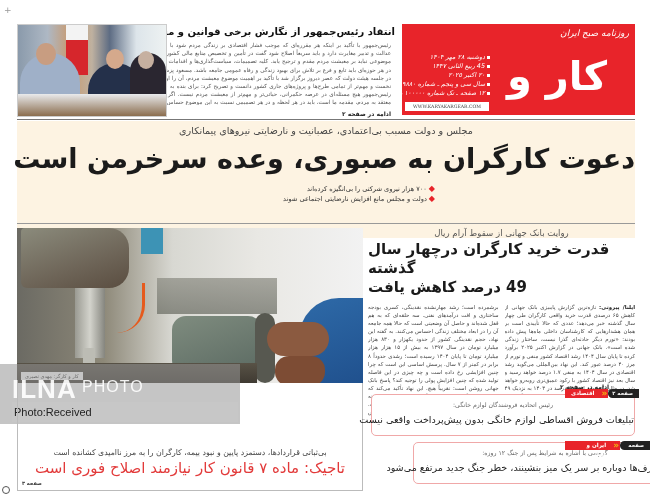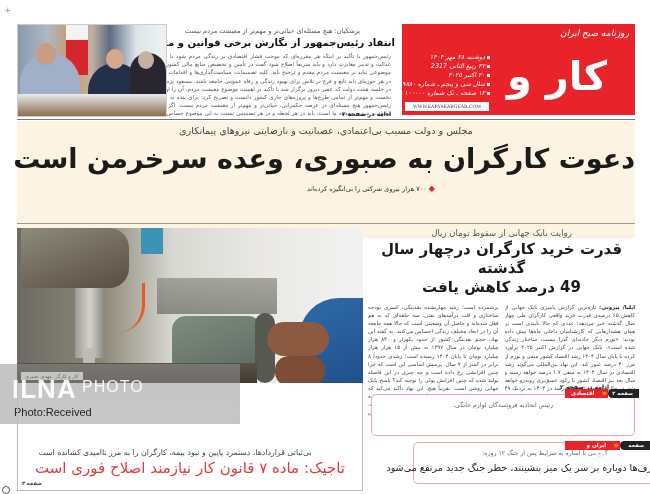--- a/index.html
+++ b/index.html
@@ -67,29 +67,29 @@
   .photo-main .base { position:absolute; left:0; bottom:0; width:240px; height:20px; background:linear-gradient(180deg,#585246,#3f3a32); }
   .photo-main .credit { position:absolute; left:4px; bottom:3px; background:#fff; color:#333; font-size:5px; padding:1px 4px; }
 
   .wm-box { left:0; top:364px; width:240px; height:60px; background:rgba(150,150,150,0.55); }
   .wm-ilna { left:12px; top:374px; color:rgba(255,255,255,0.9); font-family:"Liberation Sans", sans-serif; font-size:26px; font-weight:bold; direction:ltr; letter-spacing:1px; }
   .wm-photo { left:82px; top:378px; color:rgba(255,255,255,0.9); font-family:"Liberation Sans", sans-serif; font-size:16px; direction:ltr; letter-spacing:1px; }
   .wm-received { left:12px; top:402px; width:226px; height:20px; background:rgba(200,200,200,0.55); color:#222; font-family:"Liberation Sans", sans-serif; font-size:11px; line-height:20px; padding-left:2px; direction:ltr; }
 
   .photo-caption-box { left:17px; top:383px; width:346px; height:108px; border:1px solid #bbb; border-top:none; }
 
-  .tj-kicker { left:5px; top:448px; width:340px; text-align:center; font-size:7.8px; color:#444; }
+  .tj-kicker { left:20px; top:448px; width:340px; text-align:center; font-size:7.8px; color:#444; }
   .tj-headline { left:20px; top:459px; width:340px; text-align:center; font-size:15px; color:#e23a3a; white-space:nowrap; }
   .tj-page { left:22px; top:480px; font-size:5px; font-weight:bold; color:#333; }
   .emblem { left:2px; top:486px; width:8px; height:8px; border-radius:50%; border:1px solid #555; }
 
   
   .purchase { left:368px; top:226px; width:267px; }
   .purchase .kicker { text-align:center; font-size:8.6px; color:#555; margin-top:2px; }
-  .purchase .headline { text-align:center; font-size:15px; font-weight:bold; color:#1a1a1a; line-height:19px; margin-top:2px; }
+  .purchase .headline { text-align:left; font-size:15px; font-weight:bold; color:#1a1a1a; line-height:19px; margin-top:2px; }
   .purchase .cols { display:flex; flex-direction:row; gap:6px; margin-top:6px; }
   .purchase .col { flex:1; font-size:5.4px; color:#444; line-height:8.1px; text-align:justify; height:116px; overflow:hidden; }
   .purchase .col .lead-in { font-weight:bold; color:#222; }
 
   
   .box { position:absolute; left:371px; width:264px; height:42px; border:1px solid #f0a8a8; border-radius:5px; background:#fff; }
   .box .kicker { position:absolute; width:100%; top:6px; text-align:center; font-size:6.2px; color:#666; }
   .box .headline { position:absolute; width:100%; top:19px; text-align:center; font-size:9.6px; color:#222; white-space:nowrap; }
   .tag { position:absolute; height:9px; display:flex; flex-direction:row; align-items:center; }
   .tag .cat { background:#e8242a; color:#fff; font-size:5.6px; height:9px; line-height:9px; padding:0 6px; font-weight:bold; }
@@ -99,30 +99,29 @@
 </head>
 <body>
 
 <div class="abs crosshair">+</div>
 
 <div class="abs masthead">
   <div class="tagline">روزنامه صبح ایران</div>
   <div class="logo">کار و کارگر</div>
   <div class="info">
     <div><span class="sq"></span><span>دوشنبه ۲۸ مهر ۱۴۰۴</span></div>
-    <div><span class="sq"></span><span>۲۷ ربیع الثانی 2317</span></div>
+    <div><span class="sq"></span><span>45 ربیع الثانی ۱۴۴۷</span></div>
     <div><span class="sq"></span><span>۲۰ اکتبر ۲۰۲۵</span></div>
     <div><span class="sq"></span><span>سال سی و پنجم ـ شماره ۹۸۸۰</span></div>
     <div><span class="sq"></span><span>۱۲ صفحه ـ تک شماره ۱۰۰۰۰۰ ریال</span></div>
   </div>
   <div class="url">WWW.KARYAKARGEAR.COM</div>
 </div>
 
 <div class="abs top-story">
-  <div class="kicker">پزشکیان: هیچ مسئله‌ای حیاتی‌تر و مهم‌تر از معیشت مردم نیست</div>
   <div class="headline">انتقاد رئیس‌جمهور از نگارش برخی قوانین و مقررات تورم‌زا</div>
   <div class="body">رئیس‌جمهور با تأکید بر اینکه هر مقرره‌ای که موجب فشار اقتصادی بر زندگی مردم شود با اصول عدالت و تدبیر مغایرت دارد و باید سریعاً اصلاح شود گفت در تأمین و تخصیص منابع مالی کشور، هیچ موضوعی نباید بر معیشت مردم مقدم و ترجیح یابد. کلیه تصمیمات، سیاست‌گذاری‌ها و اقدامات دولت در هر حوزه‌ای باید تابع و فرع بر تلاش برای بهبود زندگی و رفاه عمومی جامعه باشد. مسعود پزشکیان در جلسه هیئت دولت که عصر دیروز برگزار شد با تأکید بر اهمیت موضوع معیشت مردم، آن را اولویت نخست و مهم‌تر از تمامی طرح‌ها و پروژه‌های جاری کشور دانست و تصریح کرد: برای بنده به عنوان رئیس‌جمهور هیچ مسئله‌ای در عرصه حکمرانی، حیاتی‌تر و مهم‌تر از معیشت مردم نیست. اگر واقعاً معتقد به مردم، مقدمه ما است، باید در هر لحظه و در هر تصمیمی نسبت به این موضوع حساس، آگاه و مسئولانه عمل کنیم.</div>
   <div class="cont">ادامه در صفحه ۲</div>
 </div>
 
 <div class="abs photo-top">
   <div class="flag"></div>
   <div class="p1"></div>
     <div class="p1h"></div>
   <div class="p2"></div>
@@ -132,20 +131,21 @@
   <div class="desk"></div>
 </div>
 
 <div class="abs rule1"></div>
 
 <div class="abs lead">
   <div class="kicker">مجلس و دولت مسبب بی‌اعتمادی، عصبانیت و نارضایتی نیروهای پیمانکاری</div>
   <div class="headline">دعوت کارگران به صبوری، وعده سرخرمن است</div>
   <div class="bullets">
     <div><span class="dot">◆</span><span>۷۰۰ هزار نیروی شرکتی را بی‌انگیزه کرده‌اند</span></div>
+    <div><span class="dot">◆</span><span>دولت و مجلس مانع افزایش نارضایتی اجتماعی شوند</span></div>
   </div>
   <div class="page">صفحه ۳</div>
 </div>
 
 <div class="abs rule2"></div>
 
 <div class="abs photo-main">
   <div class="machine"></div>
   <div class="spindle"></div>
   <div class="spindle2"></div>
@@ -166,34 +166,35 @@
 <div class="abs wm-photo">PHOTO</div>
 <div class="abs wm-received">Photo:Received</div>
 
 <div class="abs photo-caption-box"></div>
 <div class="abs tj-kicker">بی‌ثباتی قراردادها، دستمزد پایین و نبود بیمه، کارگران را به مرز ناامیدی کشانده است</div>
 <div class="abs tj-headline">تاجیک: ماده ۷ قانون کار نیازمند اصلاح فوری است</div>
 <div class="abs tj-page">صفحه ۳</div>
 <div class="abs emblem"></div>
 
 <div class="abs purchase">
-  <div class="kicker">روایت بانک جهانی از سقوط تومان ریال</div>
+  <div class="kicker">روایت بانک جهانی از سقوط آرام ریال</div>
   <div class="headline">
     <div>قدرت خرید کارگران درچهار سال گذشته</div>
     <div>49 درصد کاهش یافت</div>
   </div>
   <div class="cols">
     <div class="col"><span class="lead-in">ایلنا/ پیروتی:</span><span> تازه‌ترین گزارش پایبیزی بانک جهانی از کاهش ۶۵ درصدی قدرت خرید واقعی کارگران طی چهار سال گذشته خبر می‌دهد؛ عددی که حالا تأییدی است بر همان هشدارهایی که کارشناسان داخلی ماه‌ها پیش داده بودند: «تورم دیگر حادثه‌ای گذرا نیست، ساختار زندگی شده است». بانک جهانی در گزارش اکتبر ۲۰۲۵ برآورد کرده تا پایان سال ۱۴۰۴ رشد اقتصاد کشور منفی و تورم از مرز ۴۰ درصد عبور کند. این نهاد بین‌المللی می‌گوید رشد اقتصادی در سال ۱۴۰۴ به منفی ۱.۷ درصد خواهد رسید و سال بعد نیز اقتصاد کشور با رکود عمیق‌تری روبه‌رو خواهد شد، در حالی که تورم از ۳۵.۸ درصد در ۱۴۰۳ به نزدیک ۴۹ درصد در ۱۴۰۵ می‌رسد. به زبان ساده‌تر، حتی اگر تولید ثابت بماند، پول مردم پایین‌تر می‌رود. در تحلیل این گزارش، بانک جهانی سه دلیل عمده را برای وضعیت کنونی اقتصاد ایران...</span></div>
     <div class="col">برشمرده است؛ رشد مهارنشده نقدینگی، کسری بودجه ساختاری و افت درآمدهای نفتی. سه حلقه‌ای که به هم قفل شده‌اند و حاصل آن وضعیتی است که حالا همه جامعه آن را در ابعاد مختلف زندگی احساس می‌کنند. به گفته این نهاد، حجم نقدینگی کشور از حدود یکهزار و ۸۳۰ هزار میلیارد تومان در سال ۱۳۹۷ به بیش از ۱۵ هزار هزار میلیارد تومان تا پایان ۱۴۰۴ رسیده است؛ رشدی حدوداً ۸ برابر در کمتر از ۷ سال. پرسش اساسی این است که چرا چنین افزایشی رخ داده است و چه چیزی در این فاصله تولید شده که چنین افزایش پولی را توجیه کند؟ پاسخ بانک جهانی روشن است: تقریباً هیچ. این نهاد تأکید می‌کند که افزایش نقدینگی نه حاصل از گسترش تولید، بلکه نتیجه مستقیم چاپ پول برای پوشش کسری بودجه بوده است. این چرخه هنوز ادامه دارد. دولت برای جبران هزینه‌هایش بدهی می‌فروشد یا از بانک مرکزی وام می‌گیرد، بانک مرکزی هم برای حفظ تراز، پول جدید خلق می‌کند و تورم دوباره به سفره مردم بر می‌گردد.</div>
   </div>
 </div>
 <div class="abs" style="left:560px; top:383px; font-size:6px; font-weight:bold; color:#222;">ادامه در صفحه ۲</div>
 
 <div class="box" style="top:394px;">
   <div class="kicker">رئیس اتحادیه فروشندگان لوازم خانگی:</div>
+  <div class="headline">تبلیغات فروش اقساطی لوازم خانگی بدون پیش‌پرداخت واقعی نیست</div>
 </div>
 <div class="tag" style="left:565px; top:389px;">
   <span class="pg">صفحه ۲</span>
   <span class="chev">«</span>
   <span class="cat">اقتصادی</span>
 </div>
 
 <div class="box" style="top:442px;margin-left:42px;">
   <div class="kicker">گروسی با اشاره به شرایط پس از جنگ ۱۲ روزه:</div>
   <div class="headline">اگر طرف‌ها دوباره بر سر یک میز بنشینند، خطر جنگ جدید مرتفع می‌شود</div>

